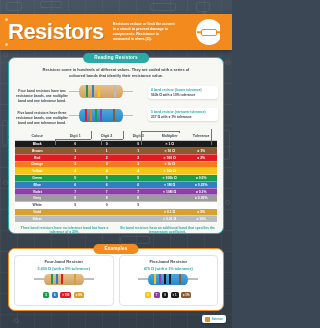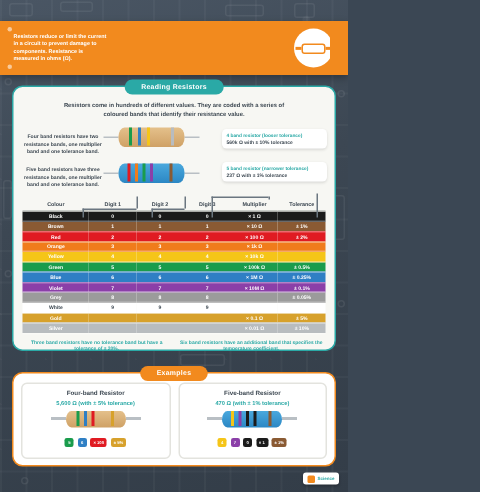--- a/index.html
+++ b/index.html
@@ -207,20 +207,21 @@
   <div class="bg-dot" style="left:3px;  top:180px;"></div>
   <div class="bg-dot" style="left:225px;top:60px;"></div>
   <div class="bg-dot" style="left:225px;top:200px;"></div>
   <div class="bg-dot" style="left:14px; top:318px;"></div>
 </div>
 
 <div class="header">
   <div class="corner-dot" style="left:5px; top:4px;"></div>
   <div class="corner-dot" style="right:5px; top:4px;"></div>
   <div class="corner-dot" style="left:5px; bottom:4px;"></div>
+  <div class="title">Resistors</div>
   <div class="header-desc">Resistors reduce or limit the current in a circuit to prevent damage to components. Resistance is measured in ohms (Ω).</div>
   <div class="header-icon">
     <div class="hdr-res"></div>
   </div>
 </div>
 
 <div class="pill" style="top:53px;">Reading Resistors</div>
 
 <div class="card card-reading">
 

